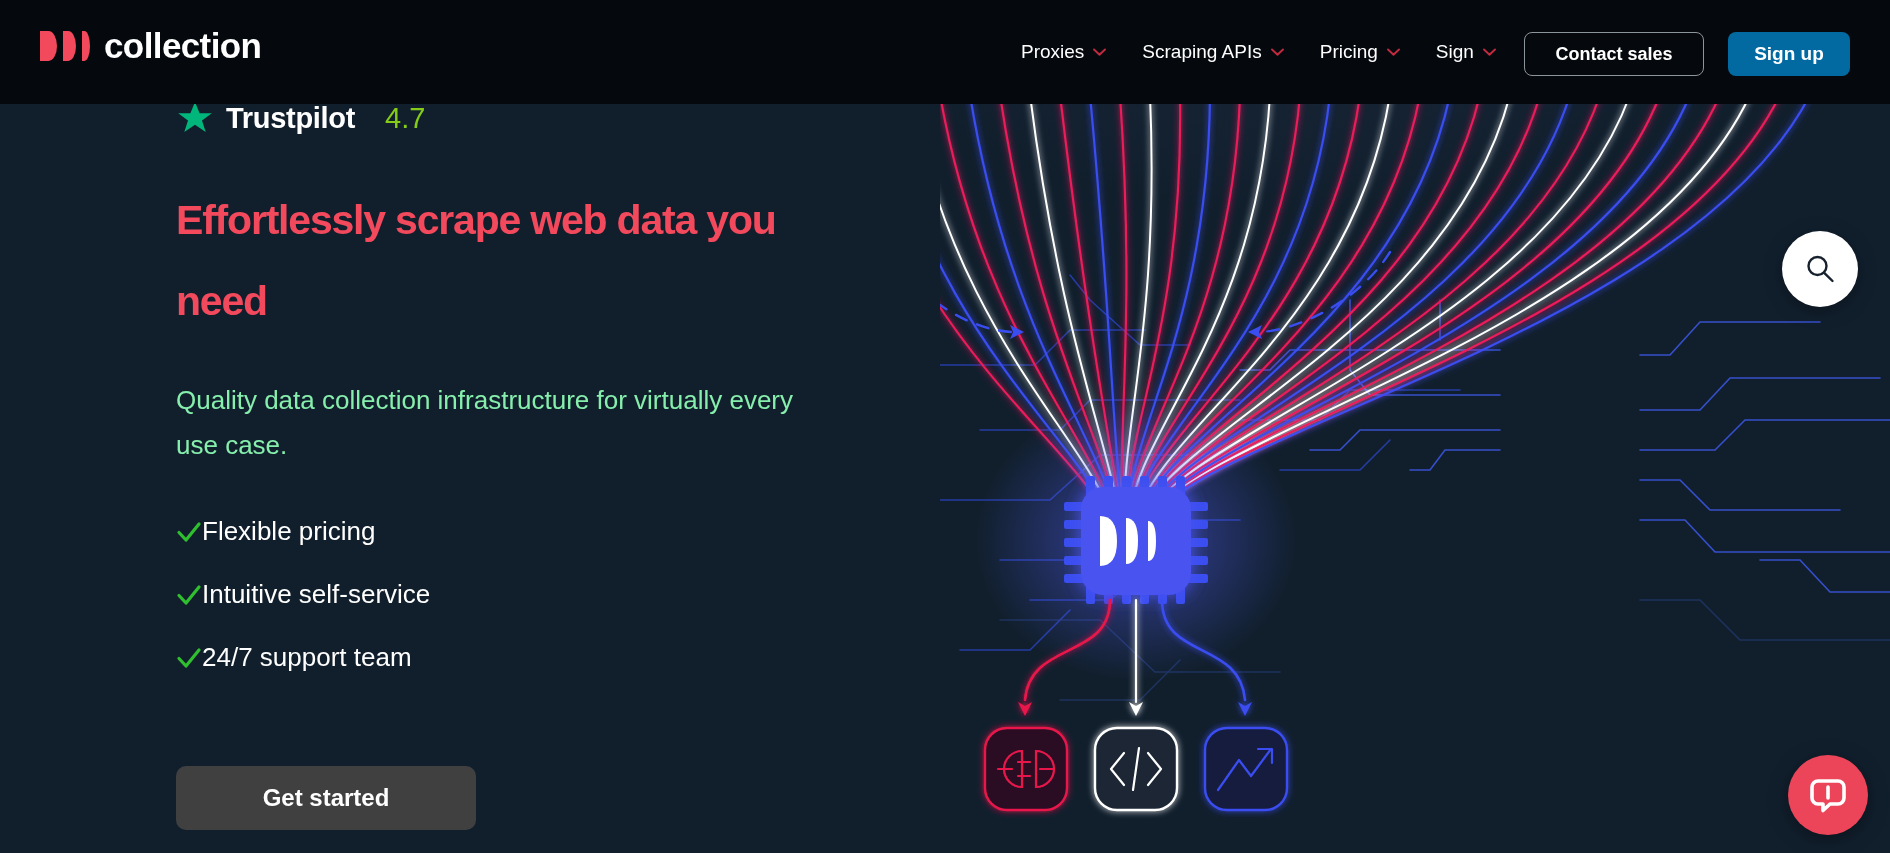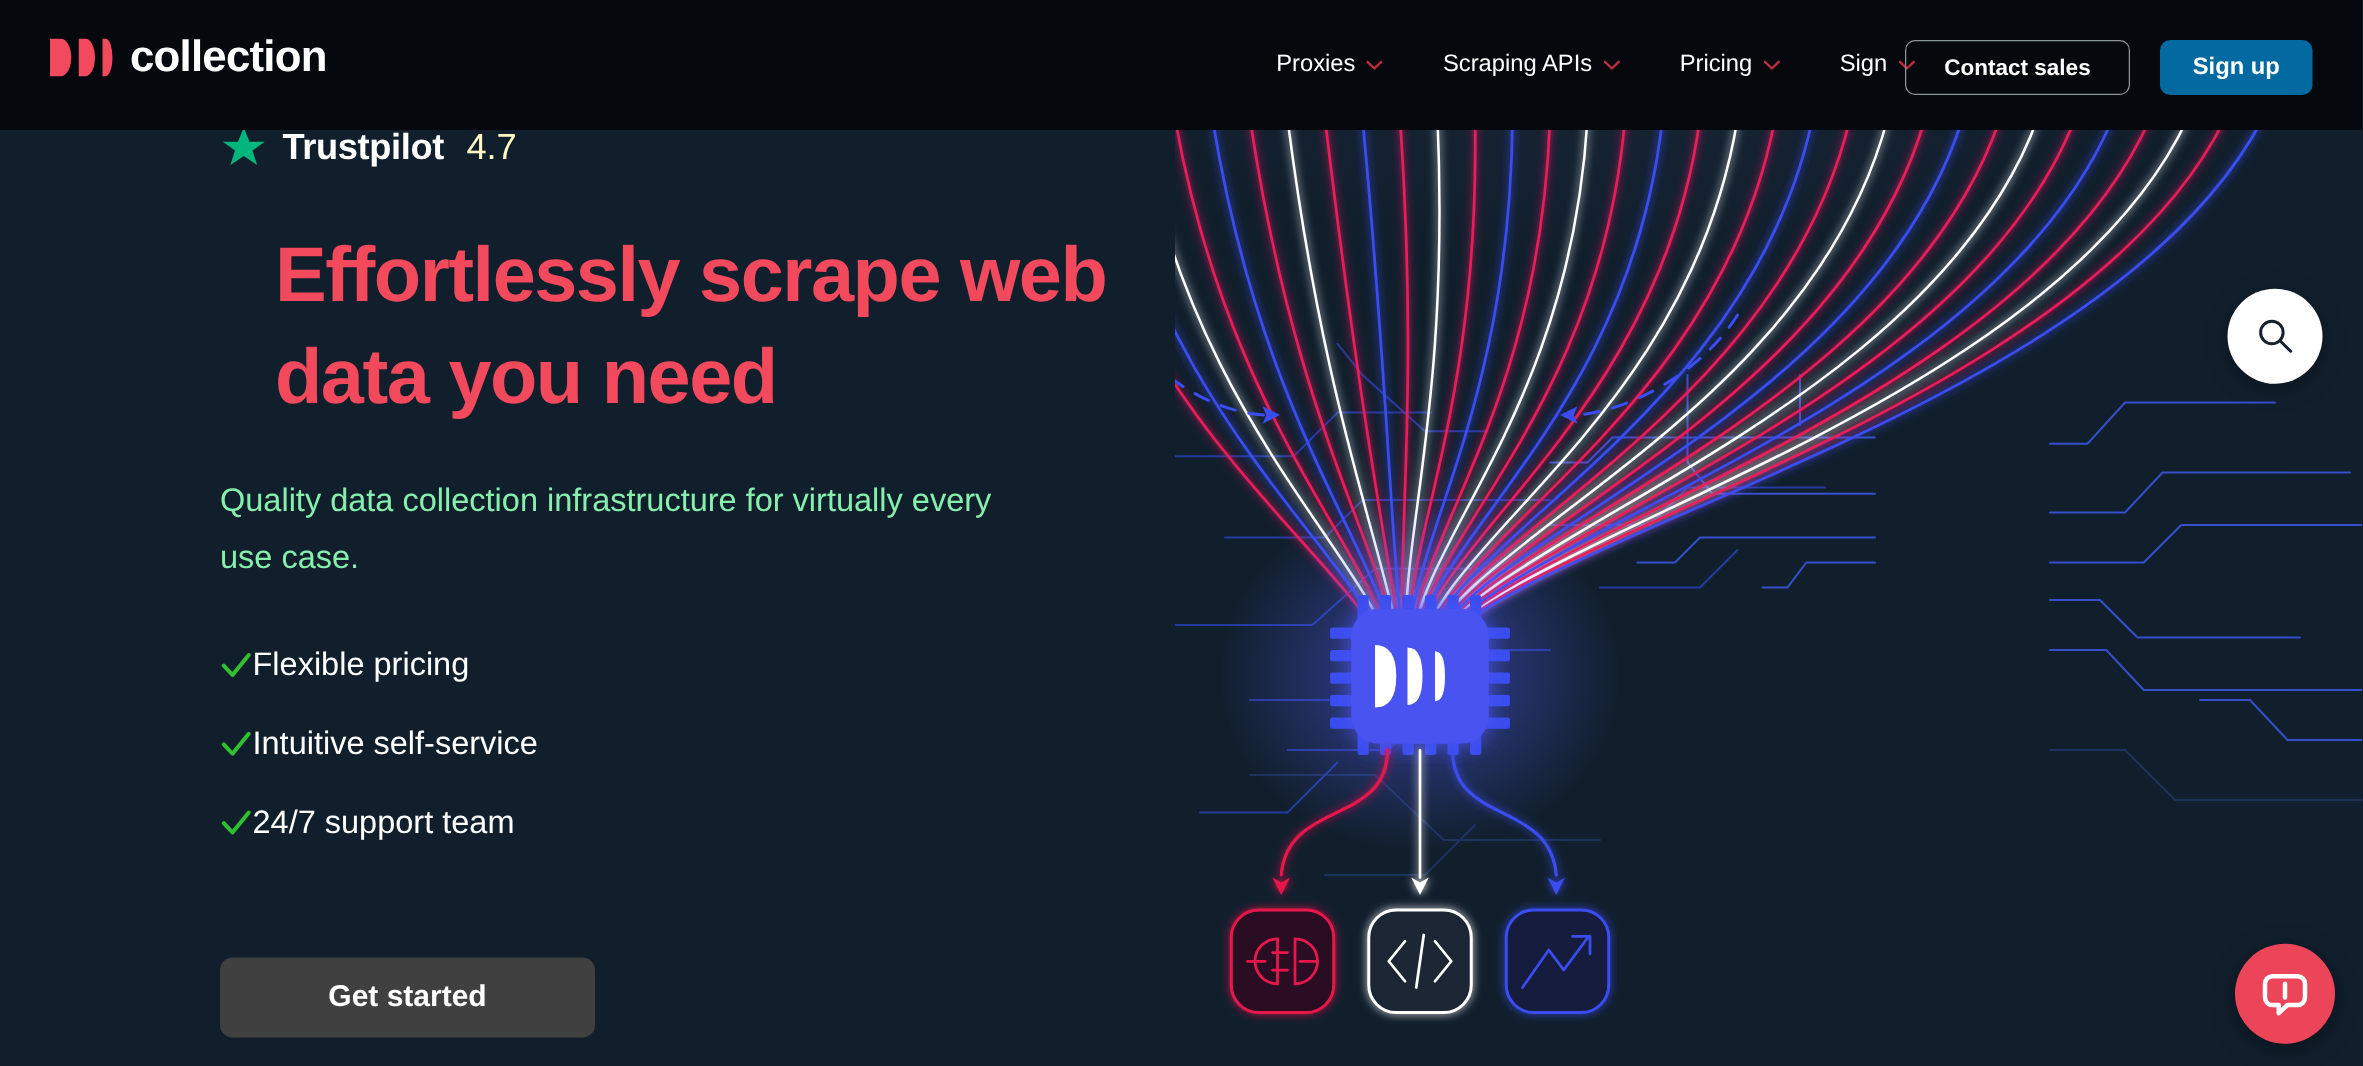--- a/index.html
+++ b/index.html
@@ -38,21 +38,21 @@
   .lm.a { width: 17px; border-radius: 0 50% 50% 0 / 0 50% 50% 0; }
   .lm.b { width: 13px; border-radius: 0 60% 60% 0 / 0 50% 50% 0; }
   .lm.c { width: 8px;  border-radius: 0 70% 70% 0 / 0 50% 50% 0; }
   .logo-text {
     color: #ffffff; font-size: 35px; font-weight: 700;
     letter-spacing: -0.6px; line-height: 1;
   }
 
   .nav {
     position: absolute; left: 1005px; top: 0;
-    height: 104px; display: flex; align-items: center; gap: 16px;
+    height: 104px; display: flex; align-items: center; gap: 4px;
   }
   .nav-item {
     display: flex; align-items: center; gap: 9px;
     padding: 10px 16px; cursor: pointer;
   }
   .nav-label { color: #ffffff; font-size: 19px; font-weight: 400; white-space: nowrap; }
   .chev { display: block; width: 13px; height: 8px; }
 
   .btn-contact {
     position: absolute; left: 1524px; top: 32px;
@@ -79,29 +79,28 @@
   
   .hero-left { position: absolute; left: 176px; top: 0; width: 760px; z-index: 20; }
 
   .trust {
     position: absolute; left: 0; top: 100px;
     display: flex; align-items: center; gap: 12px;
   }
   .trust-name {
     color: #ffffff; font-size: 29px; font-weight: 700; letter-spacing: -0.3px;
   }
-  .trust-score { color: #fef9c3; font-size: 29px; font-weight: 400; margin-left: 6px; }
+  .trust-score { color: #84cc16; font-size: 29px; font-weight: 400; margin-left: 18px; }
 
   .hero-title {
     position: absolute; left: 0; top: 180px;
     width: 700px;
     color: #f2495c;
-    font-size: 62px; line-height: 81px; font-weight: 700;
+    font-size: 41px; line-height: 81px; font-weight: 700;
     letter-spacing: -1.2px;
-    margin-left: 44px;
   }
   .hero-sub {
     position: absolute; left: 0; top: 378px;
     width: 620px;
     color: #86efac;
     font-size: 26px; line-height: 45px; font-weight: 400;
   }
   .feature-list { position: absolute; left: 0; top: 500px; }
   .feature {
     display: flex; align-items: center; 

